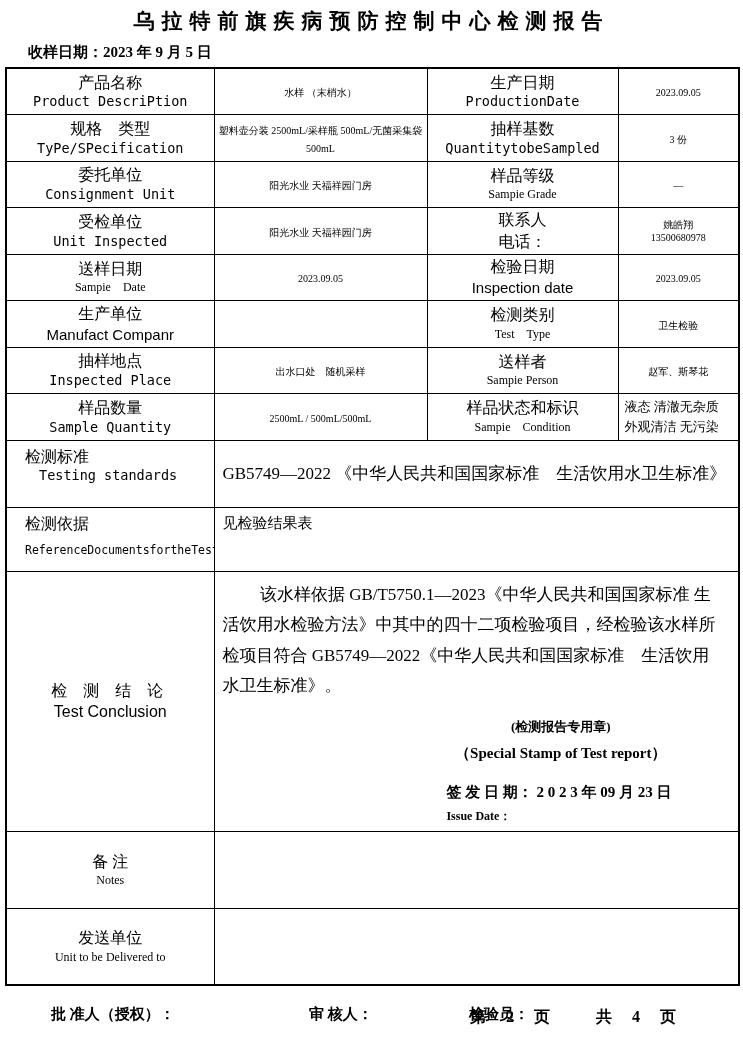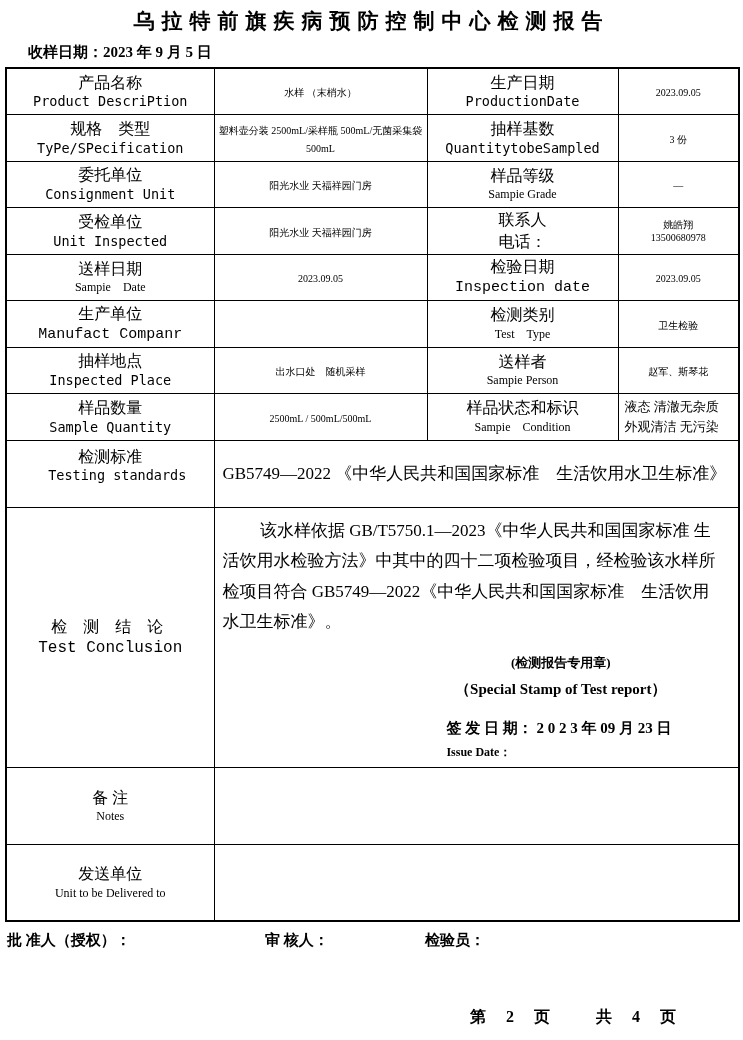--- a/index.html
+++ b/index.html
@@ -26,40 +26,40 @@
   td{
     border:1px solid #000;
     padding:1px 4px;
     text-align:center;vertical-align:middle;
     overflow:hidden;
   }
   .zh{display:block;font-size:16px;white-space:pre-wrap;line-height:1.35;}
   .zh-sp{letter-spacing:6px;}
   .en-mono{display:block;font-family:"DejaVu Sans Mono",monospace;font-size:13.5px;line-height:1.3;white-space:pre-wrap;}
   .en-mono-sm{display:block;font-family:"DejaVu Sans Mono",monospace;font-size:11.5px;line-height:1.4;white-space:pre-wrap;}
-  .en-serif{display:block;font-family:Liberation Mono, monospace;font-size:15px;line-height:1.3;white-space:pre-wrap;}
+  .en-serif{display:block;font-family:Liberation Sans, sans-serif;font-size:15px;line-height:1.3;white-space:pre-wrap;}
   .en-serif-sm{display:block;font-family:"Liberation Serif",serif;font-size:12px;line-height:1.4;white-space:pre-wrap;}
   .val{font-size:10px;white-space:pre-wrap;}
   .val-sm{font-size:13px;display:block;text-align:left;padding-left:2px;white-space:pre-wrap;line-height:1.5;}
-  td.lt{text-align:center;vertical-align:top;padding:5px 10px;margin-top:36px;}
+  td.lt{text-align:left;vertical-align:top;padding:5px 18px;margin-top:36px;}
   td.std-val{text-align:left;font-size:17px;padding-left:8px;white-space:pre-wrap;margin-left:13px;}
   td.basis-val{text-align:left;vertical-align:top;font-size:15px;padding:6px 8px;}
   td.concl-val{text-align:left;vertical-align:top;padding:6px 18px 6px 8px;}
   .para{
     margin:2px 0 0;text-indent:2.2em;font-size:17px;
     line-height:1.8;text-align:left;white-space:pre-wrap;
   }
   .stamp{margin-top:16px;margin-left:40%;width:56%;text-align:center;font-weight:bold;}
   .stamp-zh{display:block;font-size:13px;}
   .stamp-en{display:block;font-size:15px;margin-top:8px;}
   .issue{margin-top:20px;margin-left:45%;text-align:left;font-weight:bold;}
   .issue-zh{display:block;font-size:15px;white-space:pre-wrap;}
   .issue-en{display:block;font-size:12px;margin-top:6px;}
   .sigrow{position:relative;height:34px;font-weight:bold;font-size:15px;margin-top:5px;}
-  .sig{position:absolute;top:4px;white-space:pre-wrap;}
+  .sig{position:absolute;top:14px;white-space:pre-wrap;margin-left:44px;}
   .sig-approver{left:7px;}
   .sig-reviewer{left:265px;}
   .sig-inspector{left:425px;}
   .pagerow{position:absolute;left:470px;top:1007px;font-weight:bold;font-size:16px;}
   .pagerow span{display:inline-block;}
   .pg-gap-sm{margin-left:16px;}
   .pg-gap-lg{margin-left:42px;}
 </style>
 </head>
 <body>
@@ -190,20 +190,27 @@
   </tr>
 
   <tr style="height:67px">
     <td class="lt">
       <span class="zh">检测标准</span>
       <span class="en-mono" style="padding-left:14px">Testing standards</span>
     </td>
     <td class="std-val" colspan="3"><span>GB5749—2022 《中华人民共和国国家标准　生活饮用水卫生标准》</span></td>
   </tr>
 
+  <tr style="height:64px">
+    <td class="lt">
+      <span class="zh">检测依据</span>
+      <span class="en-mono-sm" style="margin-top:8px">ReferenceDocumentsfortheTest</span>
+    </td>
+    <td class="basis-val" colspan="3"><span>见检验结果表</span></td>
+  </tr>
 
   <tr style="height:248px">
     <td>
       <span class="zh zh-sp">检 测 结 论</span>
       <span class="en-serif" style="font-size:16px">Test Conclusion</span>
     </td>
     <td class="concl-val" colspan="3">
       <p class="para">该水样依据 GB/T5750.1—2023《中华人民共和国国家标准 生活饮用水检验方法》中其中的四十二项检验项目，经检验该水样所检项目符合 GB5749—2022《中华人民共和国国家标准　生活饮用水卫生标准》。</p>
       <div class="stamp">
         <span class="stamp-zh">(检测报告专用章)</span>

